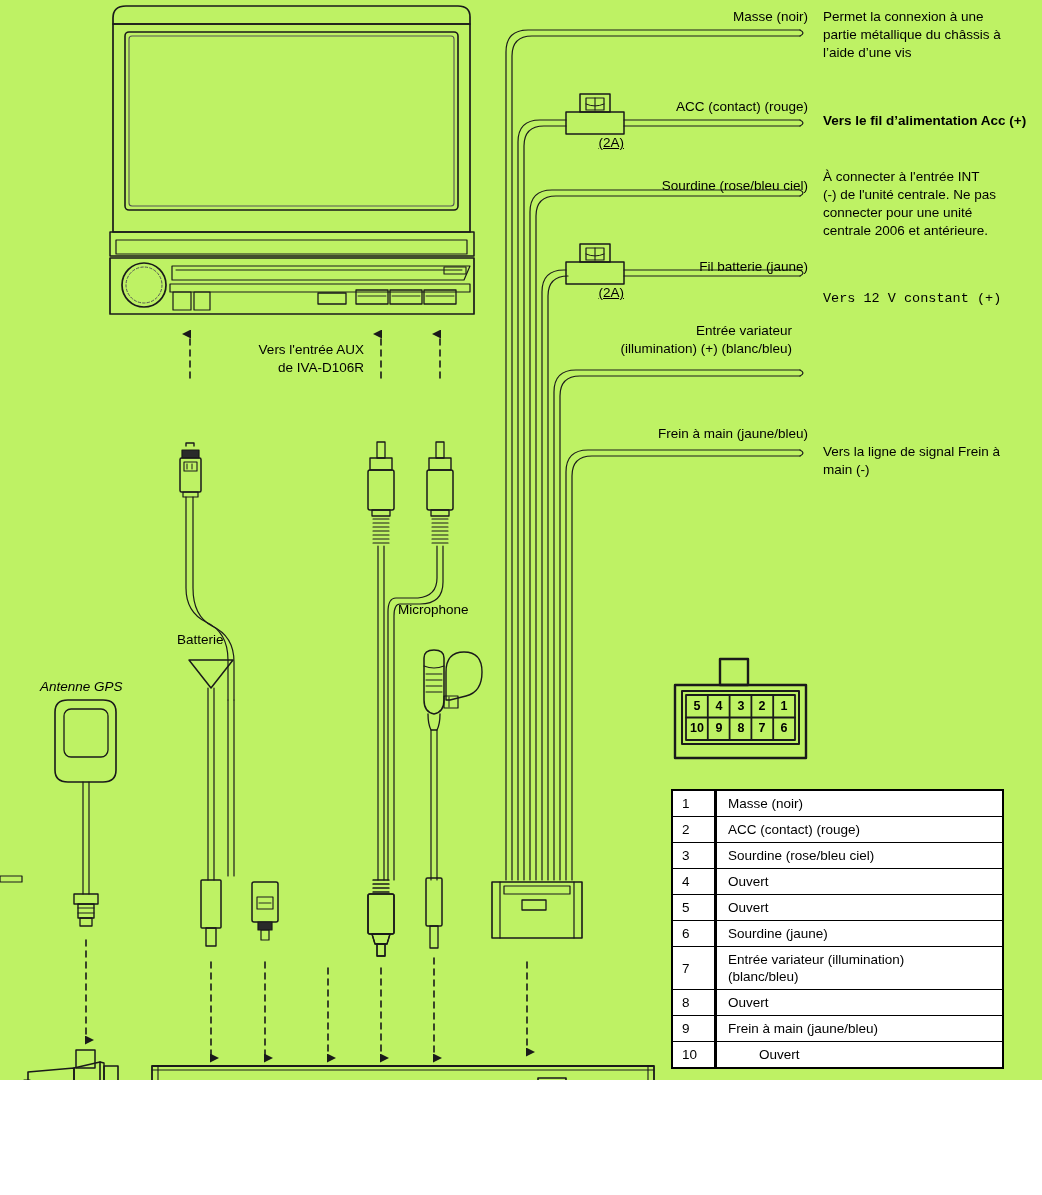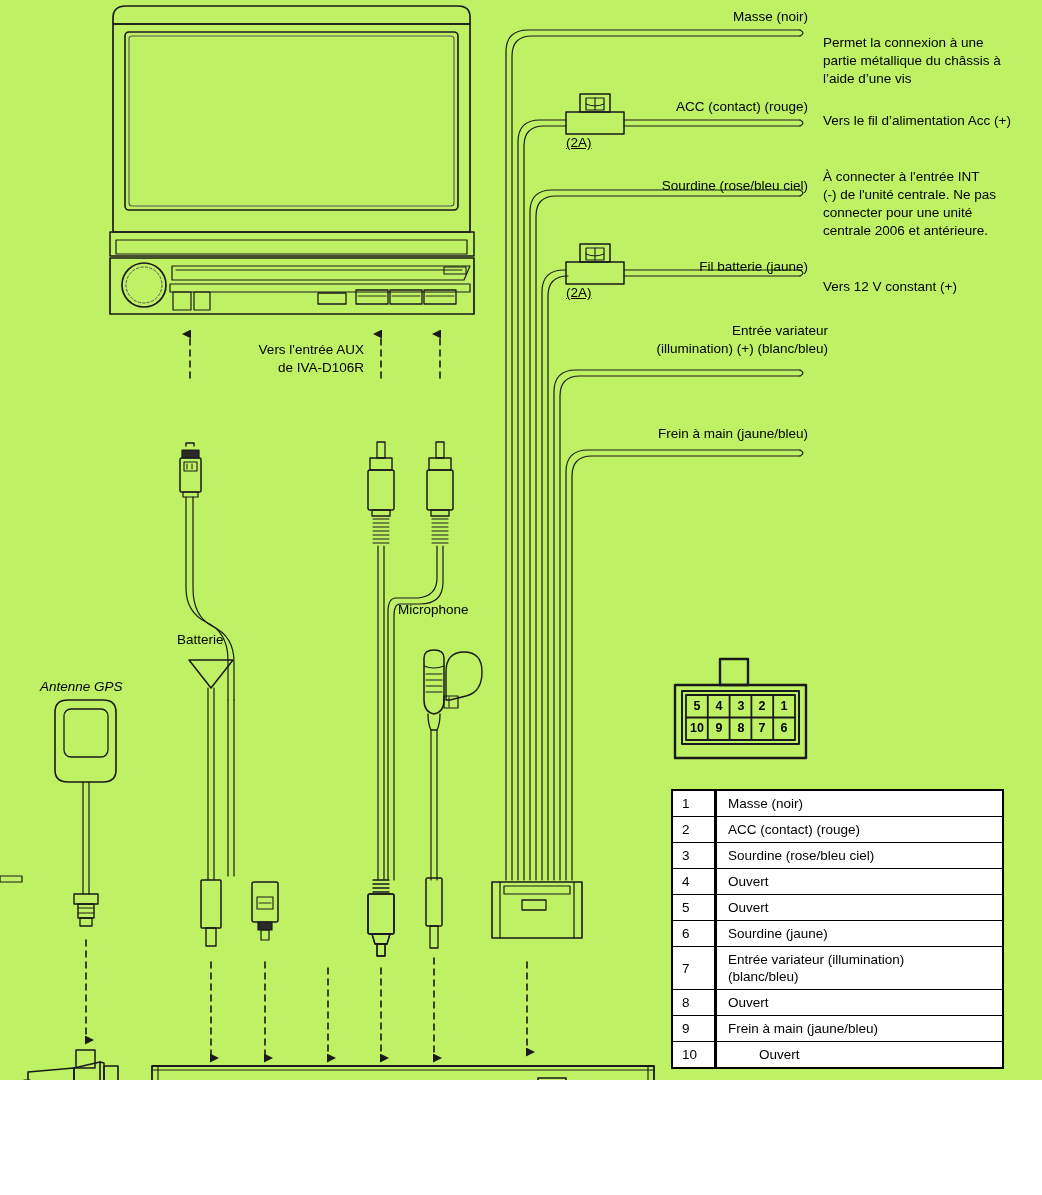--- a/index.html
+++ b/index.html
@@ -28,21 +28,21 @@
   .lbl {
     position: absolute;
     font-family: "Liberation Sans", sans-serif;
     font-size: 13.5px;
     line-height: 18px;
     color: #000;
     white-space: pre-line;
   }
   .lbl.r { text-align: right; }
   .lbl.l { text-align: left; }
-  .lbl.c { text-align: left; text-decoration: underline; }
+  .lbl.c { text-align: right; text-decoration: underline; }
 
   
   #pin-table {
     position: absolute;
     left: 671px;
     top: 789px;
     width: 333px;
     border: 2px solid #000;
     border-collapse: collapse;
     background: #fff;
@@ -437,33 +437,35 @@
         <path d="M86,1182 L86,1190 M90,1182 L90,1190" stroke-width="1"></path>
       </g>
 
     </g>
   </svg>
 
   <div class="lbl r" style="left:530px; top:8px; width:278px;">Masse (noir)</div>
   <div class="lbl r" style="left:530px; top:98px; width:278px;">ACC (contact) (rouge)</div>
   <div class="lbl r" style="left:530px; top:177px; width:278px;">Sourdine (rose/bleu ciel)</div>
   <div class="lbl r" style="left:530px; top:258px; width:278px;">Fil batterie (jaune)</div>
-  <div class="lbl r" style="left:550px; top:322px; width:278px;">Entrée variateur
+  <div class="lbl r" style="left:514px; top:322px; width:278px;">Entrée variateur
 (illumination) (+) (blanc/bleu)</div>
   <div class="lbl r" style="left:530px; top:425px; width:278px;">Frein à main (jaune/bleu)</div>
 
-  <div class="lbl l" style="left:823px; top:8px; width:215px;margin-top:26px;">Permet la connexion à une
+  <div class="lbl l" style="left:823px; top:8px; width:215px;">Permet la connexion à une
 partie métallique du châssis à
 l’aide d’une vis</div>
-  <div class="lbl l" style="left:823px; top:112px; width:215px;">Vers le fil d’alimentation Acc (+)</div>
+  <div class="lbl l" style="left:823px; top:112px; width:215px;font-weight:bold;">Vers le fil d’alimentation Acc (+)</div>
   <div class="lbl l" style="left:823px; top:168px; width:215px;">À connecter à l'entrée INT
 (-) de l'unité centrale. Ne pas
 connecter pour une unité
 centrale 2006 et antérieure.</div>
-  <div class="lbl l" style="left:823px; top:278px; width:215px;">Vers 12 V constant (+)</div>
+  <div class="lbl l" style="left:823px; top:290px; width:215px;font-family:Liberation Mono, monospace;">Vers 12 V constant (+)</div>
+  <div class="lbl l" style="left:823px; top:443px; width:215px;">Vers la ligne de signal Frein à
+main (-)</div>
 
   <div class="lbl c" style="left:566px; top:134px; width:58px;">(2A)</div>
   <div class="lbl c" style="left:566px; top:284px; width:58px;">(2A)</div>
 
   <div class="lbl r" style="left:200px; top:341px; width:164px;">Vers l'entrée AUX
 de IVA-D106R</div>
   <div class="lbl l" style="left:177px; top:631px; width:120px;">Batterie</div>
   <div class="lbl l" style="left:398px; top:601px; width:130px;">Microphone</div>
   <div class="lbl l" style="left:40px; top:678px; width:150px;font-style:italic;">Antenne GPS</div>
 

